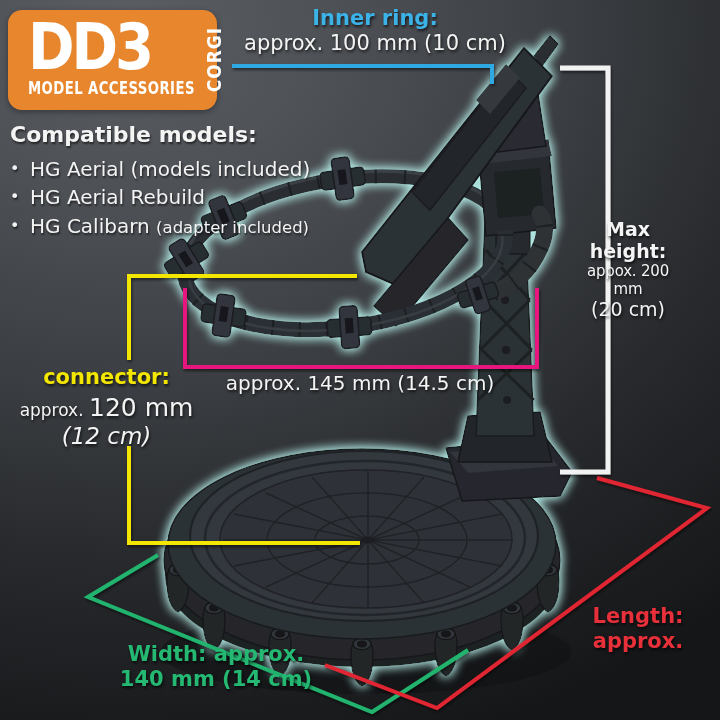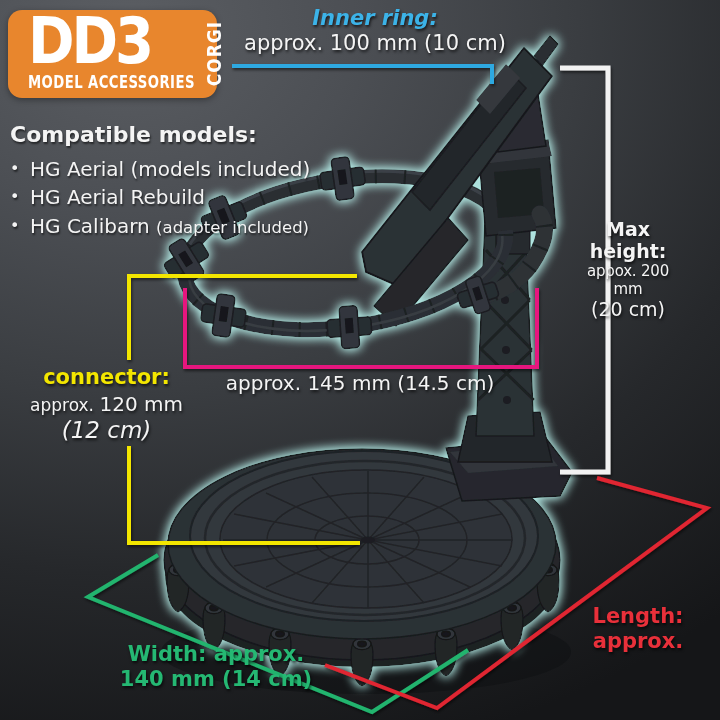--- a/index.html
+++ b/index.html
@@ -10,21 +10,21 @@
   }
   .stage{
     position:relative;width:720px;height:720px;overflow:hidden;
     background:
       radial-gradient(130% 105% at 18% 4%, #5b5e63 0%, #4c4f54 24%, #3a3d41 48%, #26282b 72%, #151618 100%);
   }
   .model-svg{position:absolute;left:0;top:0;width:720px;height:720px;}
 
   
   .logo{
-    position:absolute;left:8px;top:10px;width:209px;height:88px;
+    position:absolute;left:8px;top:10px;width:209px;height:100px;
     background:#e8862d;border-radius:14px;
     display:flex;align-items:center;padding:6px 8px 6px 12px;box-sizing:border-box;
     box-shadow:0 2px 6px rgba(0,0,0,.35);
   }
   .logo-bar{width:5px;height:64px;background:#fff;border-radius:2px;margin-right:8px;}
   .logo-main{display:flex;flex-direction:column;align-items:flex-start;line-height:1;}
   .logo-brand{
     font-weight:bold;font-size:54px;color:#fff;letter-spacing:-3px;
     transform:scale(1.04,1.18);transform-origin:left center;margin-top:-4px;
   }
@@ -41,34 +41,34 @@
   
   .compat{position:absolute;left:10px;top:122px;width:312px;color:#f4f4f4;}
   .compat-heading{font-size:22px;font-weight:bold;text-shadow:1px 2px 2px rgba(0,0,0,.55);}
   .compat-list{list-style:none;margin:8px 0 0 0;padding:0;}
   .compat-item{display:flex;font-size:20px;line-height:1.42;text-shadow:1px 2px 2px rgba(0,0,0,.55);}
   .compat-bullet{width:20px;flex:0 0 20px;font-size:16px;padding-top:3px;}
   .compat-note{font-size:16.5px;}
 
   
   .ann{position:absolute;text-align:center;line-height:1.18;text-shadow:1px 2px 3px rgba(0,0,0,.7);}
-  .ann .c-cyan{color:#3cb3e8;font-weight:bold;font-style:italic;}
+  .ann .c-cyan{color:#3cb3e8;font-weight:bold;}
   .ann .c-white{color:#f4f4f4;}
   .ann .c-yellow{color:#f3e600;font-weight:bold;}
   .ann .c-magenta{color:#ee2d90;font-weight:bold;}
   .ann .c-green{color:#25b873;}
   .ann .c-red{color:#e8303a;}
 
   .ann-inner{left:225px;top:6px;width:300px;font-size:21px;}
   .ann-maxheight{left:578px;top:218px;width:100px;font-size:19px;color:#f4f4f4;}
   .ann-maxheight .mid{font-size:15px;letter-spacing:-.2px;text-align:center;}
   .ann-distance{left:0px;top:366px;width:213px;}
   .ann-distance .lbl{font-size:21px;line-height:1.1;}
   .ann-distance .val{font-size:17px;color:#f4f4f4;margin-top:4px;}
-  .ann-distance .big{font-size:20px;}
+  .ann-distance .big{font-size:25px;}
   .ann-distance .val2{font-size:23px;color:#f4f4f4;font-style:italic;}
   .ann-outer{left:180px;top:372px;width:360px;font-size:20px;}
   .ann-width{left:100px;top:642px;width:232px;font-size:21px;font-weight:600;}
   .ann-length{left:556px;top:604px;width:164px;font-size:21px;font-weight:600;}
 </style>
 </head>
 <body>
 
 <div class="stage">
 

